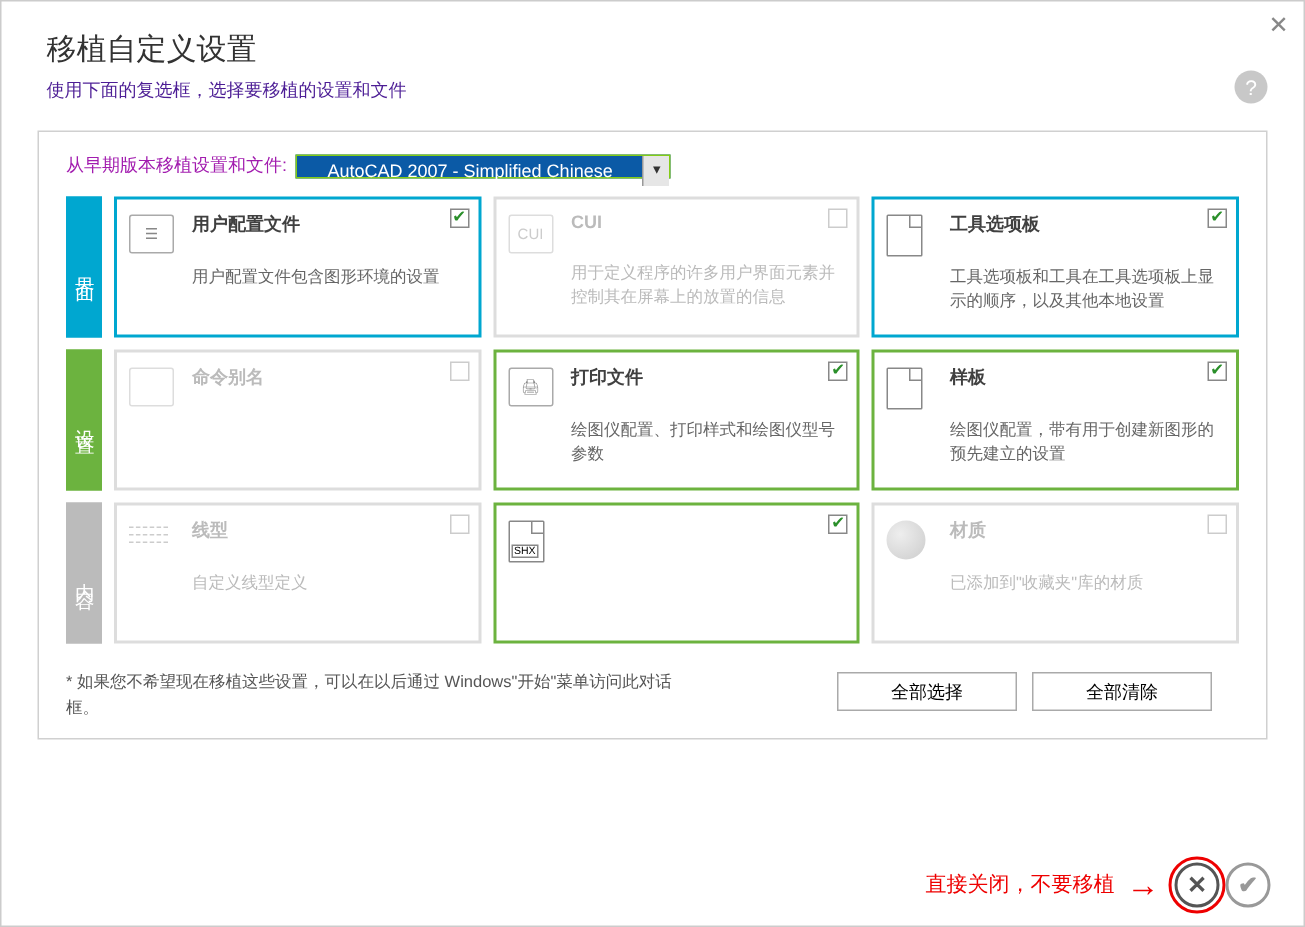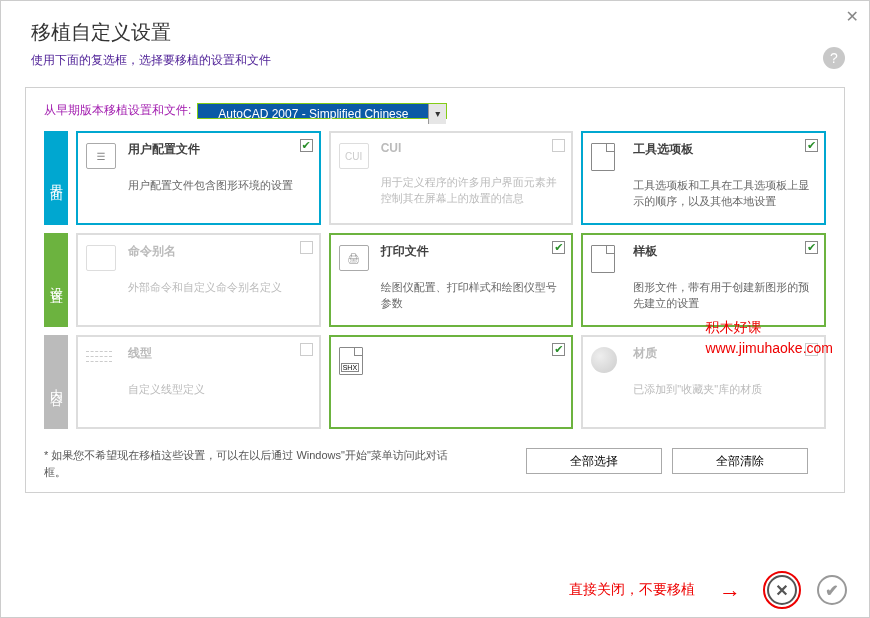--- a/index.html
+++ b/index.html
@@ -27,22 +27,22 @@
 .card.disabled { border-color: #ddd; }
 .card-icon { width: 36px; flex: 0 0 36px; padding-top: 2px; }
 .card-body { flex: 1; padding-left: 6px; }
 .card-title { font-size: 12px; font-weight: bold; color: #404040; margin-bottom: 3px; }
 .card-desc { font-size: 11px; color: #666; line-height: 1.45; margin-top: 20px; }
 .card.disabled .card-title, .card.disabled .card-desc, .card.disabled .card-icon { color: #bbb; }
 .card-check { position: absolute; top: 6px; right: 6px; width: 13px; height: 13px; border: 1px solid #888; font-size: 11px; line-height: 11px; text-align: center; color: #2a8f2a; }
 .card.disabled .card-check { border-color: #ccc; color: transparent; }
 .footnote { font-size: 11px; color: #555; margin-top: 8px; line-height: 1.5; }
 .footer-btns { position: absolute; right: 18px; bottom: 6px; display: flex; gap: 10px; }
-.btn { width: 136px; height: 26px; border: 1px solid #aaa; background: #fff; font-size: 12px; cursor: pointer; }
-.bottom-actions { position: absolute; right: 22px; bottom: 12px; display: flex; align-items: center; gap: 20px; }
+.btn { width: 120px; height: 26px; border: 1px solid #aaa; background: #fff; font-size: 12px; cursor: pointer; }
+.bottom-actions { position: absolute; right: 22px; bottom: 12px; display: flex; align-items: center; gap: 4px; }
 .circ-btn { width: 30px; height: 30px; border: 2px solid #555; border-radius: 50%; display: flex; align-items: center; justify-content: center; font-size: 16px; font-weight: bold; color: #555; cursor: pointer; }
 .circ-btn.cancel-frame { outline: 2px solid #e00; outline-offset: 2px; }
 .circ-btn.ok { border-color: #999; color: #999; }
 .red-text { color: #e00; font-size: 14px; }
 .arrow-red { color: #e00; font-size: 22px; font-weight: bold; margin: 0 6px 0 4px; }
 .watermark { position: absolute; right: 36px; top: 316px; color: #e00; font-size: 14px; text-align: left; line-height: 1.5; }
 .icon-box { width: 30px; height: 26px; border: 1px solid #aaa; display: flex; align-items: center; justify-content: center; font-size: 10px; color: #888; border-radius: 2px; }
 .icon-doc { width: 24px; height: 28px; border: 1px solid #888; border-radius: 1px; position: relative; }
 .icon-doc-fold { position: absolute; top: 0; right: 0; width: 8px; height: 8px; border-left: 1px solid #888; border-bottom: 1px solid #888; }
 .icon-hatch { width: 26px; height: 26px; background: repeating-linear-gradient(45deg,#ccc,#ccc 2px,#fff 2px,#fff 5px); border: 1px solid #ccc; }
@@ -111,21 +111,20 @@
 
     <div class="section-row">
       <div class="section-label sect-green">设置</div>
       <div class="cards">
         <div class="card disabled">
           <div class="card-icon">
               <div class="icon-box" style="border-color:#ddd"></div>
             </div>
           <div class="card-body">
             <div class="card-title">命令别名</div>
-            <div class="card-desc">外部命令和自定义命令别名定义</div>
           </div>
           <div class="card-check"></div>
         </div>
         <div class="card green-on">
           <div class="card-icon">
               <div class="icon-box">🖨</div>
             </div>
           <div class="card-body">
             <div class="card-title">打印文件</div>
             <div class="card-desc">绘图仪配置、打印样式和绘图仪型号参数</div>
@@ -133,21 +132,21 @@
           <div class="card-check">✔</div>
         </div>
         <div class="card green-on">
           <div class="card-icon">
               <div class="icon-doc">
                 <div class="icon-doc-fold"></div>
               </div>
             </div>
           <div class="card-body">
             <div class="card-title">样板</div>
-            <div class="card-desc">图形文件，带有用于创建新图形的预先建立的设置</div>
+            <div class="card-desc">绘图仪配置，带有用于创建新图形的预先建立的设置</div>
           </div>
           <div class="card-check">✔</div>
         </div>
       </div>
     </div>
 
     <div class="section-row">
       <div class="section-label sect-gray">内容</div>
       <div class="cards">
         <div class="card disabled" style="flex:1">
@@ -188,24 +187,20 @@
 
     <div style="display:flex;align-items:center;margin-top:10px;position:relative">
       <div class="footnote" style="flex:1;max-width:420px">* 如果您不希望现在移植这些设置，可以在以后通过 Windows"开始"菜单访问此对话框。</div>
       <div class="footer-btns">
         <button class="btn">全部选择</button>
         <button class="btn">全部清除</button>
       </div>
     </div>
   </div>
 
-  <div class="watermark">
-    <div>积木好课</div>
-    <div>www.jimuhaoke.com</div>
-  </div>
 
   <div class="bottom-actions">
     <span class="red-text">直接关闭，不要移植</span>
     <span class="arrow-red">→</span>
     <div class="circ-btn cancel-frame">✕</div>
     <div class="circ-btn ok">✔</div>
   </div>
 </div>
 
 </body></html>

